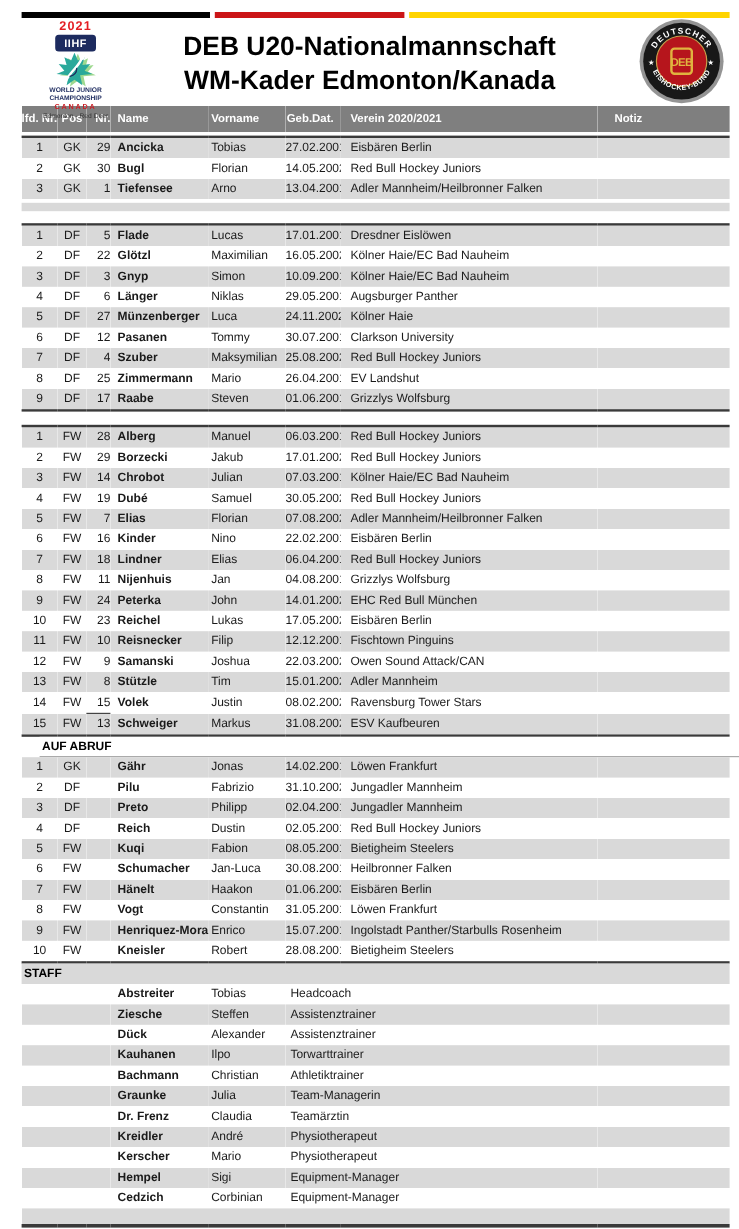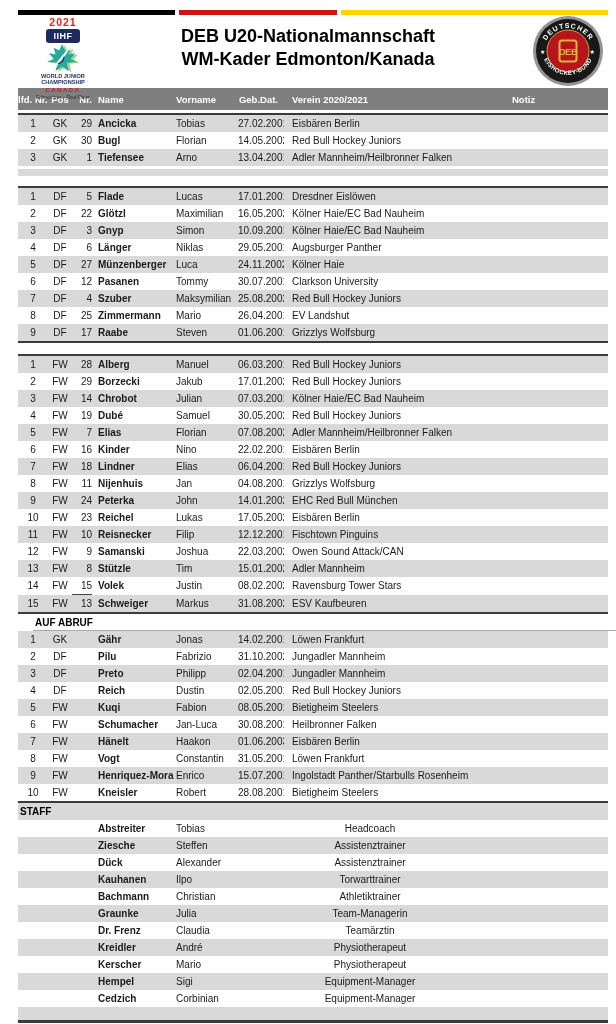--- a/index.html
+++ b/index.html
@@ -7,21 +7,21 @@
   .page{position:relative;width:616px;height:1024px;background:#fff;}
 
   
   .header-area{position:relative;height:88px;}
   .stripe{position:absolute;left:18px;top:10px;width:590px;height:4.5px;display:flex;gap:4px;}
   .stripe .seg{height:100%;}
   .seg-black{width:157px;}
   .seg-red{width:158px;}
   .seg-yellow{flex:1;}
 
-  .title{position:absolute;left:0;right:0;top:25px;text-align:center;font-weight:bold;font-size:18px;line-height:1.25;color:#000;}
+  .title{position:absolute;left:0;right:0;top:25px;text-align:center;font-weight:bold;font-size:22px;line-height:1.25;color:#000;}
 
   .iihf-logo{position:absolute;left:22px;top:17px;width:82px;text-align:center;line-height:1;}
   .iihf-year{color:#e31e24;font-weight:bold;font-size:10.5px;letter-spacing:1px;text-align:center;}
   .iihf-badge{margin:1px auto 0;width:34px;height:14px;background:#1d2b5f;color:#fff;font-size:9px;font-weight:bold;line-height:14px;border-radius:3px;letter-spacing:.5px;text-align:center;}
   .iihf-leaf{display:block;margin:0 auto;}
   .wjc-line{font-size:5.6px;font-weight:bold;color:#1d2b5f;line-height:1.2;}
   .iihf-canada{font-size:6px;font-weight:bold;color:#cc2027;letter-spacing:1.5px;margin-top:1.5px;}
   .iihf-cities{font-size:5.6px;color:#333;margin-top:1.5px;}
 
   .deb-logo{position:absolute;right:12px;top:15px;width:72px;height:72px;}
@@ -34,21 +34,21 @@
   .c-pos{text-align:center;}
   .c-nr{text-align:right;}
   .c-name{text-align:left;padding-left:6px !important;font-weight:bold;}
   .c-vorname{text-align:left;padding-left:2px !important;}
   .c-geb{text-align:right;padding-right:6px !important;}
   .c-verein{text-align:left;padding-left:8px !important;}
   .c-notiz{text-align:left;}
   th.c-lfd{text-align:left;}
   th.c-geb{text-align:right;}
   th.c-notiz{padding-left:14px !important;}
-  .c-role{text-align:center;padding-left:4px !important;}
+  .c-role{text-align:left;padding-left:4px !important;}
 
   .roster tr.shade td{background:#d9d9d9;}
   .bt{border-top:2px solid #3a3a3a;}
   .bb{border-bottom:2px solid #3a3a3a;}
   .bbthick{border-bottom:3px solid #3a3a3a;}
   .mt3{margin-top:3px;}
 
   
   #fw-table tr:nth-child(14) td.c-nr{border-bottom:1.5px solid #444;}
 

